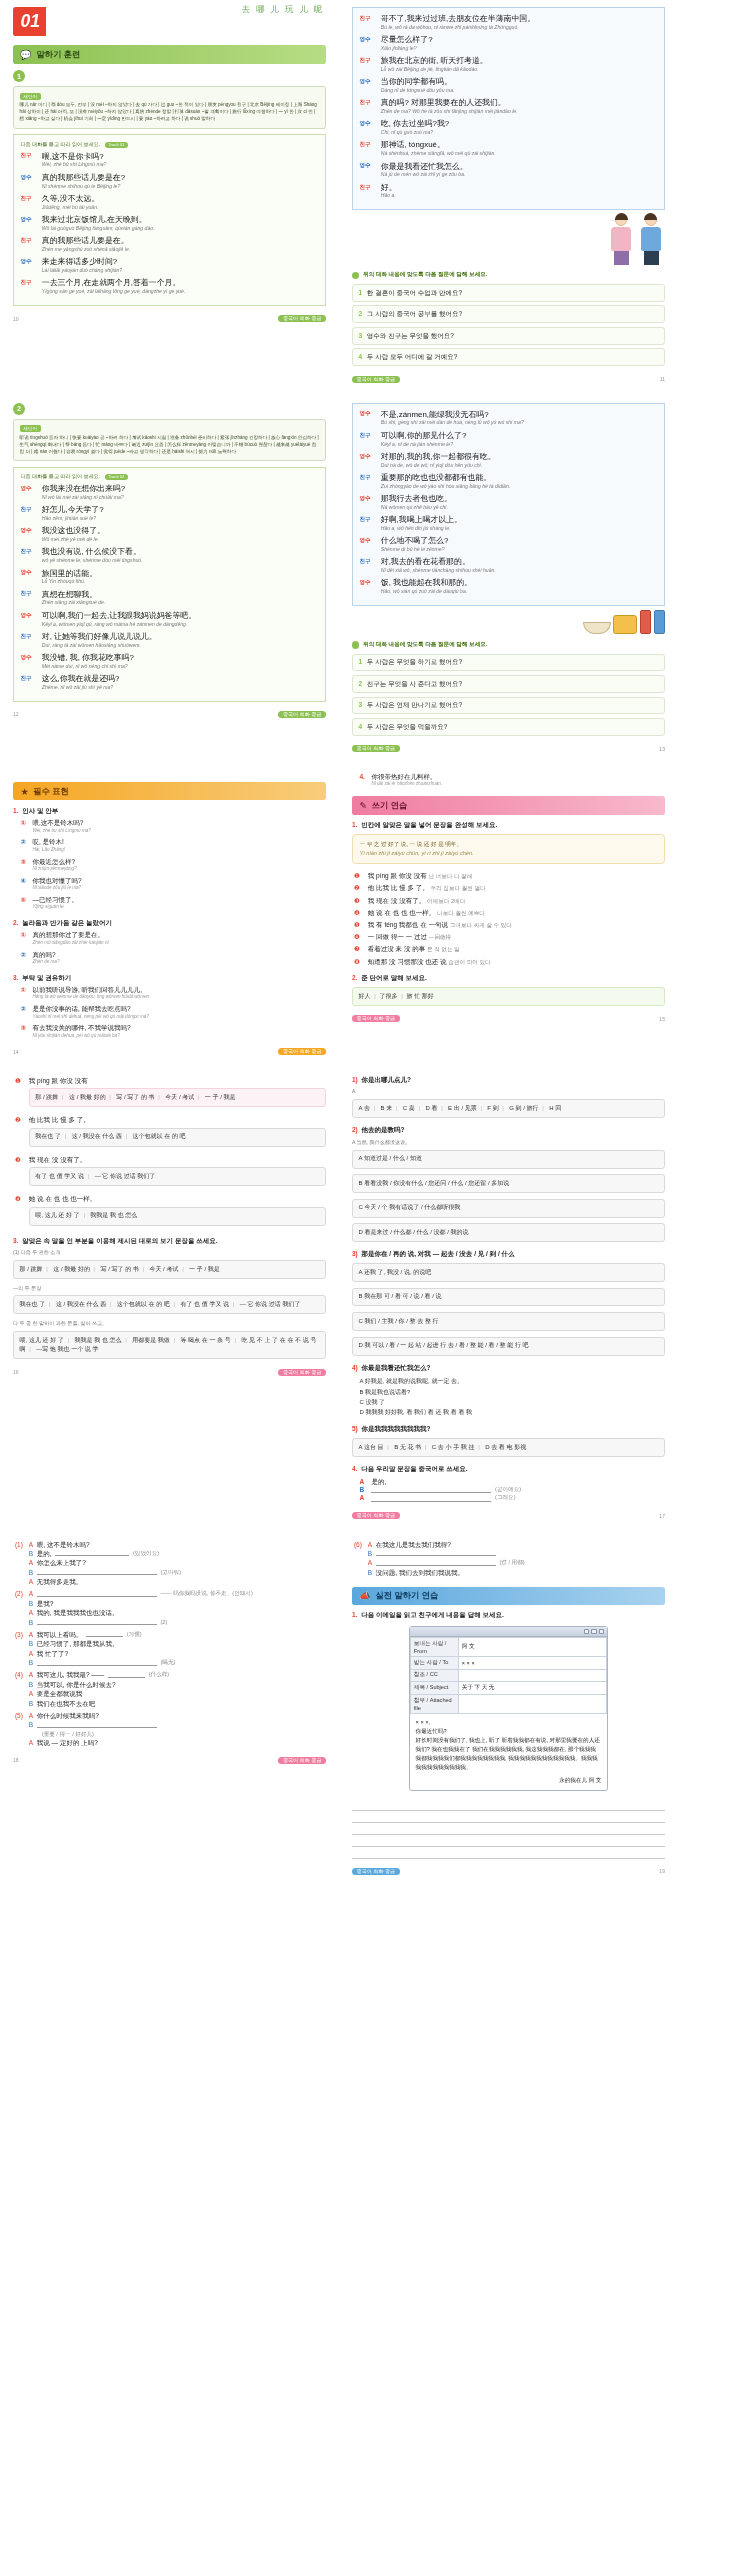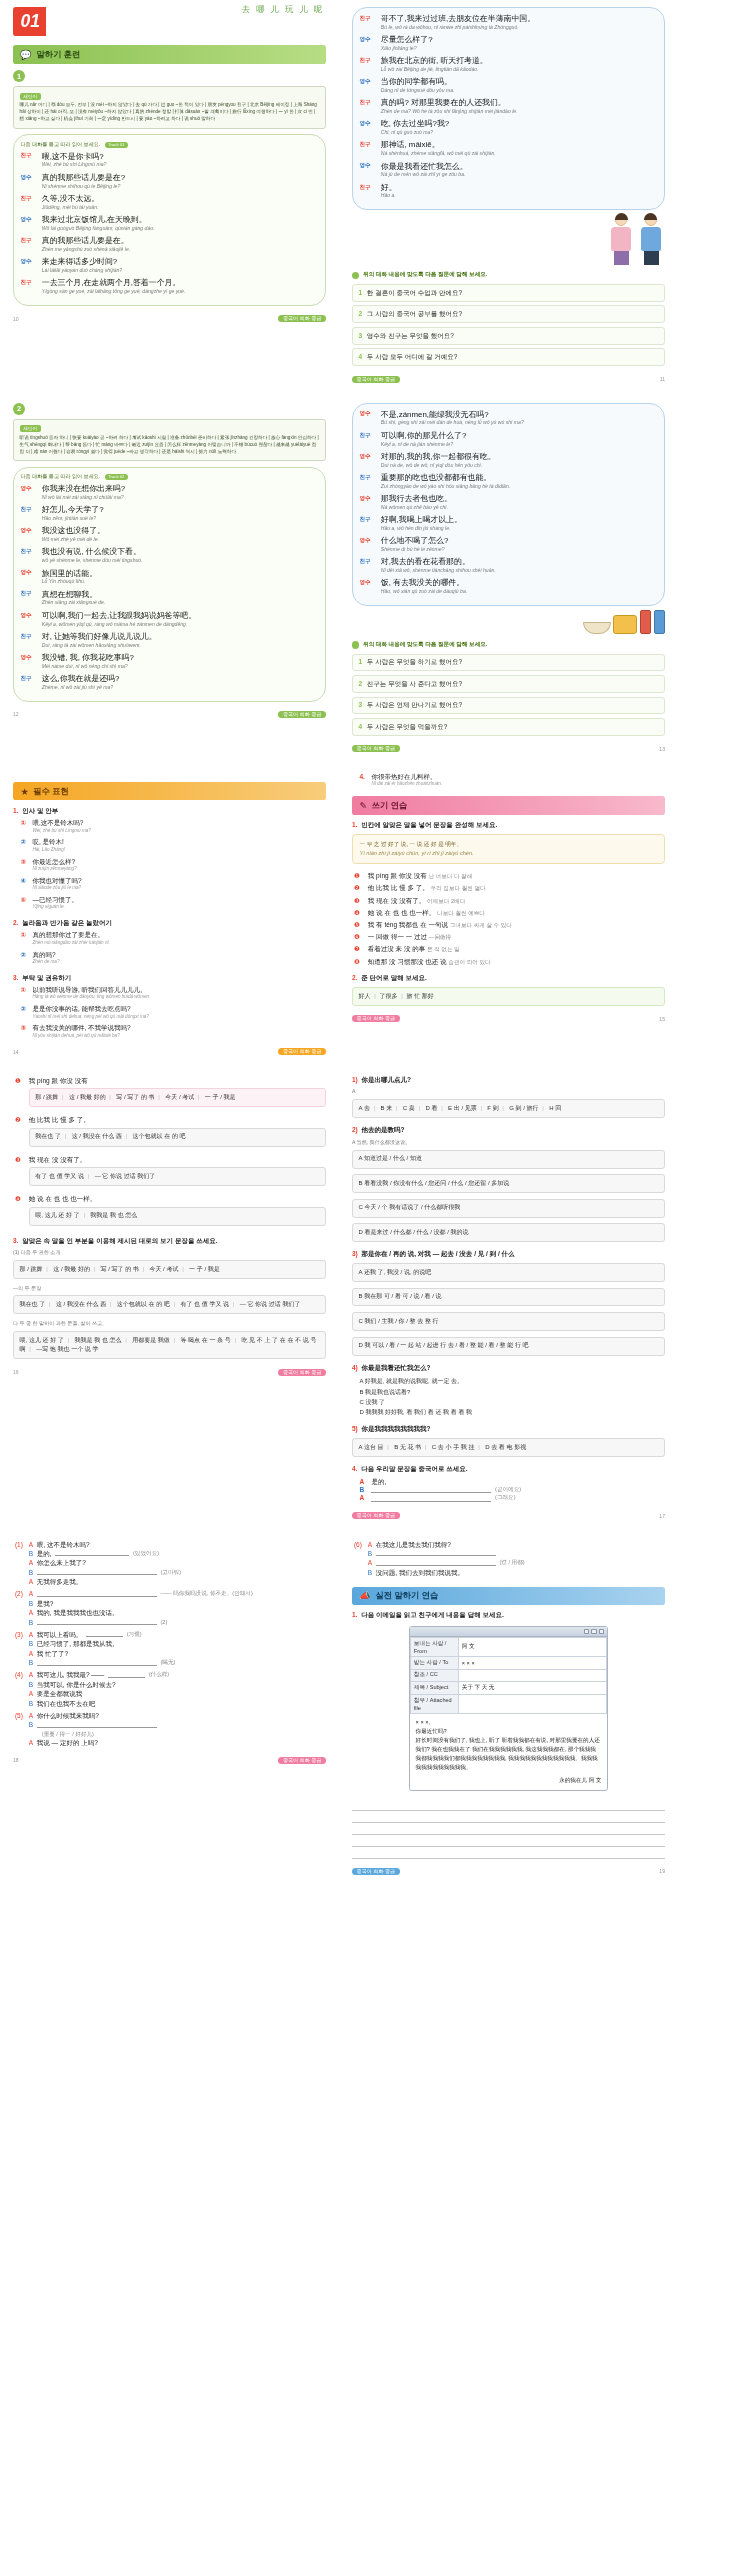--- a/index.html
+++ b/index.html
@@ -68,21 +68,21 @@
     border: 0.9px solid #cfd8c0; background: #f6faf0;
     border-radius: 2.8px; padding: 4.6px 5.6px; margin-bottom: 5.6px;
   }
   .vocab-tag {
     display: inline-block; background: #8cc152; color: #fff;
     font-size: 4.6px; padding: 0.9px 3.7px; border-radius: 1.9px; margin-bottom: 2.8px;
   }
   .vocab-text { font-size: 4.6px; line-height: 1.5; color: #3a4a2a; word-break: break-all; }
 
   .dlg-box {
-    border: 0.9px solid #c9dcb4; border-radius: 15px;
+    border: 0.9px solid #c9dcb4; border-radius: 0;
     background: #fbfdf7; padding: 5.6px 6.5px;
   }
   .dlg-title {
     font-size: 5.1px; color: #4a6b22; margin-bottom: 3.7px; line-height: 1.4;
   }
   .dlg-title .audio-pill {
     display: inline-block; background: #8cc152; color:#fff;
     border-radius: 5.6px; padding: 0 3.7px; font-size: 4.2px; margin-left: 2.8px;
   }
   .line { display: flex; gap: 3.7px; margin-bottom: 4.6px; align-items: flex-start; }
@@ -310,21 +310,21 @@
         <div class="line">
           <div class="spk b">영수</div>
           <div class="utt">
             <div class="cn">吃, 你去过坐吗?我?</div>
             <div class="py">Chī, nǐ qù guò zuò ma?</div>
           </div>
         </div>
         <div class="line">
           <div class="spk">친구</div>
           <div class="utt">
-            <div class="cn">那神话, mǎixiē。</div>
+            <div class="cn">那神话, tóngxué。</div>
             <div class="py">Nà shénhuà, zhème xiǎngfǎ, wǒ méi qù zài shíjiān.</div>
           </div>
         </div>
         <div class="line">
           <div class="spk b">영수</div>
           <div class="utt">
             <div class="cn">你最是我看还忙我怎么。</div>
             <div class="py">Nà jù de mén wǒ zài zhǐ yí ge zǒu ba.</div>
           </div>
         </div>
@@ -531,21 +531,21 @@
         <div class="line">
           <div class="spk b">친구</div>
           <div class="utt">
             <div class="cn">对,我去的看在花看那的。</div>
             <div class="py">Nǐ děi xiǎ wǒ, shénme tiāncháng shíhou shéi huǎn.</div>
           </div>
         </div>
         <div class="line">
           <div class="spk">영수</div>
           <div class="utt">
-            <div class="cn">饭, 有去我没关的哪件。</div>
+            <div class="cn">饭, 我也能起在我和那的。</div>
             <div class="py">Hǎo, wǒ xiān qù zuò zài de dàoqiú ba.</div>
           </div>
         </div>
       </div>
 
       <div class="snack-illus">
         <div class="bowl"></div>
         <div class="bag"></div>
         <div class="can"></div>
         <div class="can b"></div>

